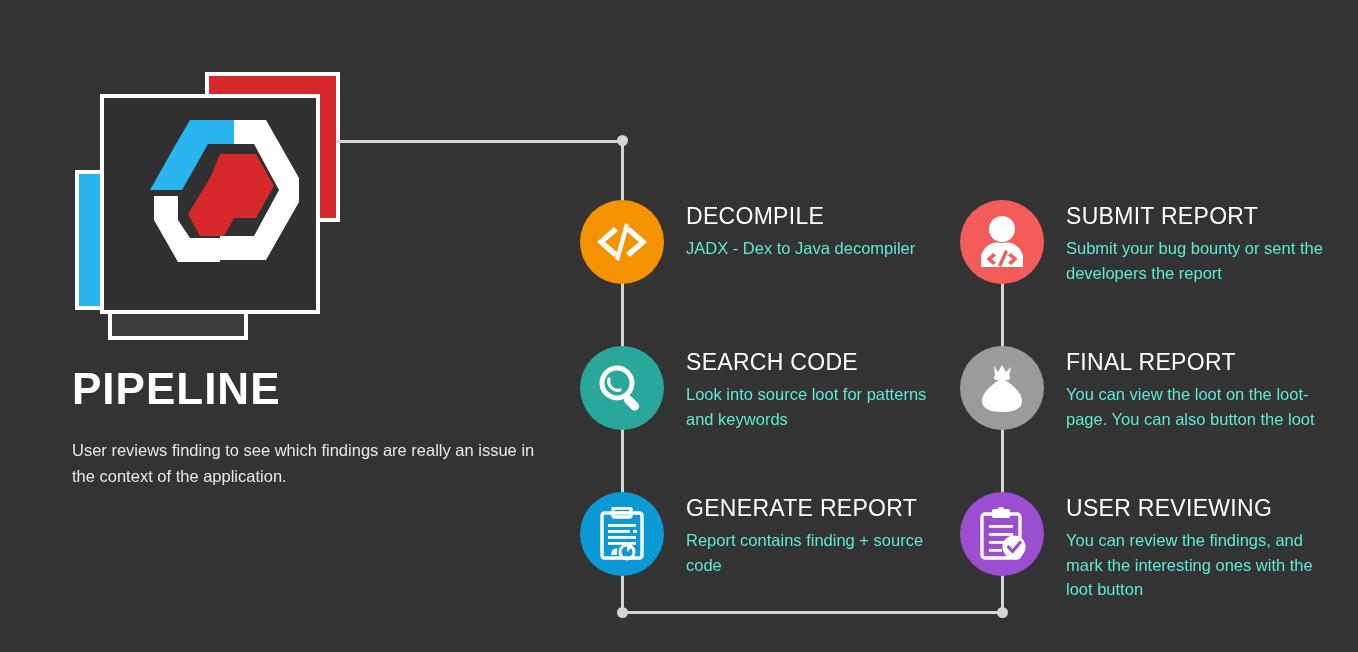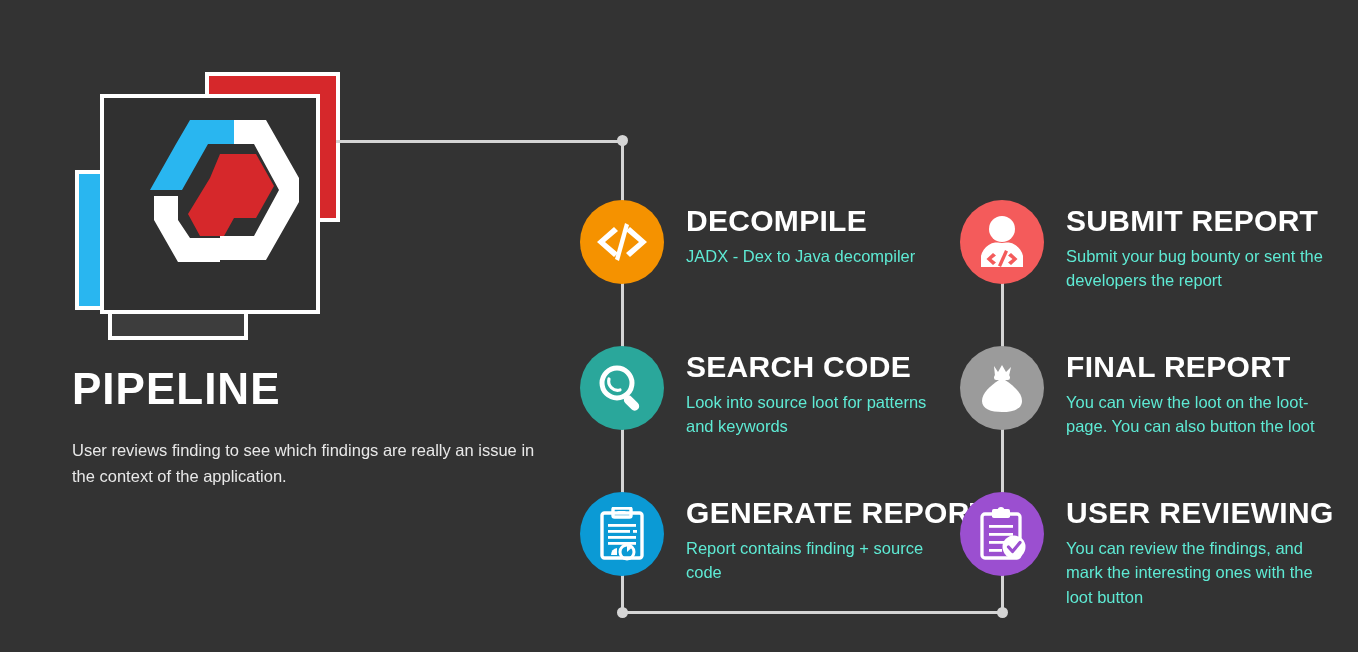--- a/index.html
+++ b/index.html
@@ -121,22 +121,22 @@
     justify-content: center;
     position: relative;
     z-index: 3;
   }
   .step-text {
     margin-left: 22px;
     padding-top: 4px;
   }
   .step-title {
     color: #ffffff;
-    font-size: 30px;
-    font-weight: bold;
+    font-size: 23px;
+    font-weight: normal;
     letter-spacing: 0.3px;
     line-height: 1.1;
     white-space: nowrap;
   }
   .step-desc {
     color: #5eead4;
     font-size: 16.5px;
     line-height: 1.48;
     margin-top: 7px;
     font-weight: normal;

